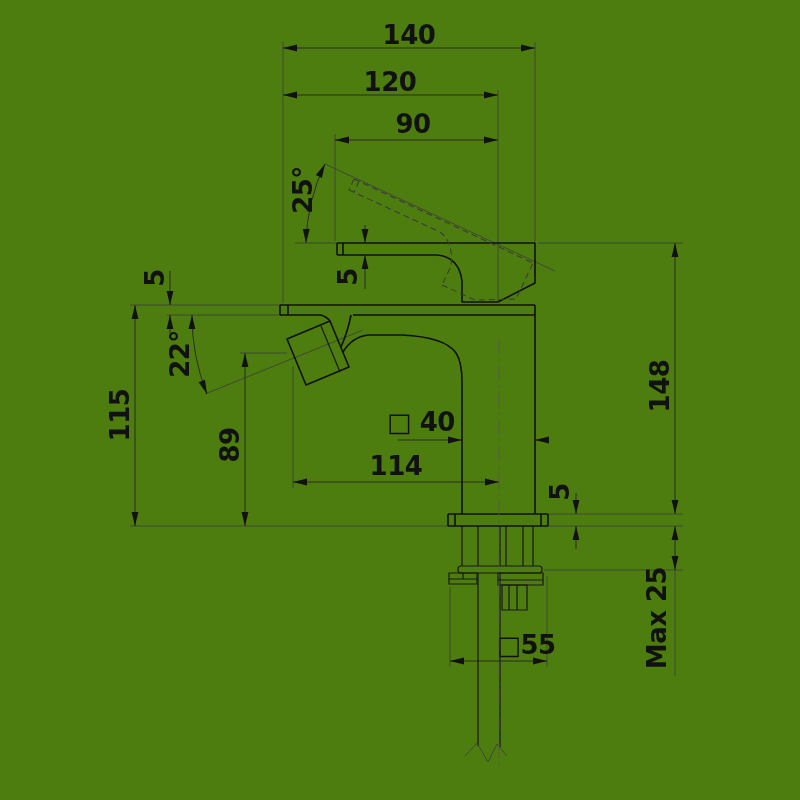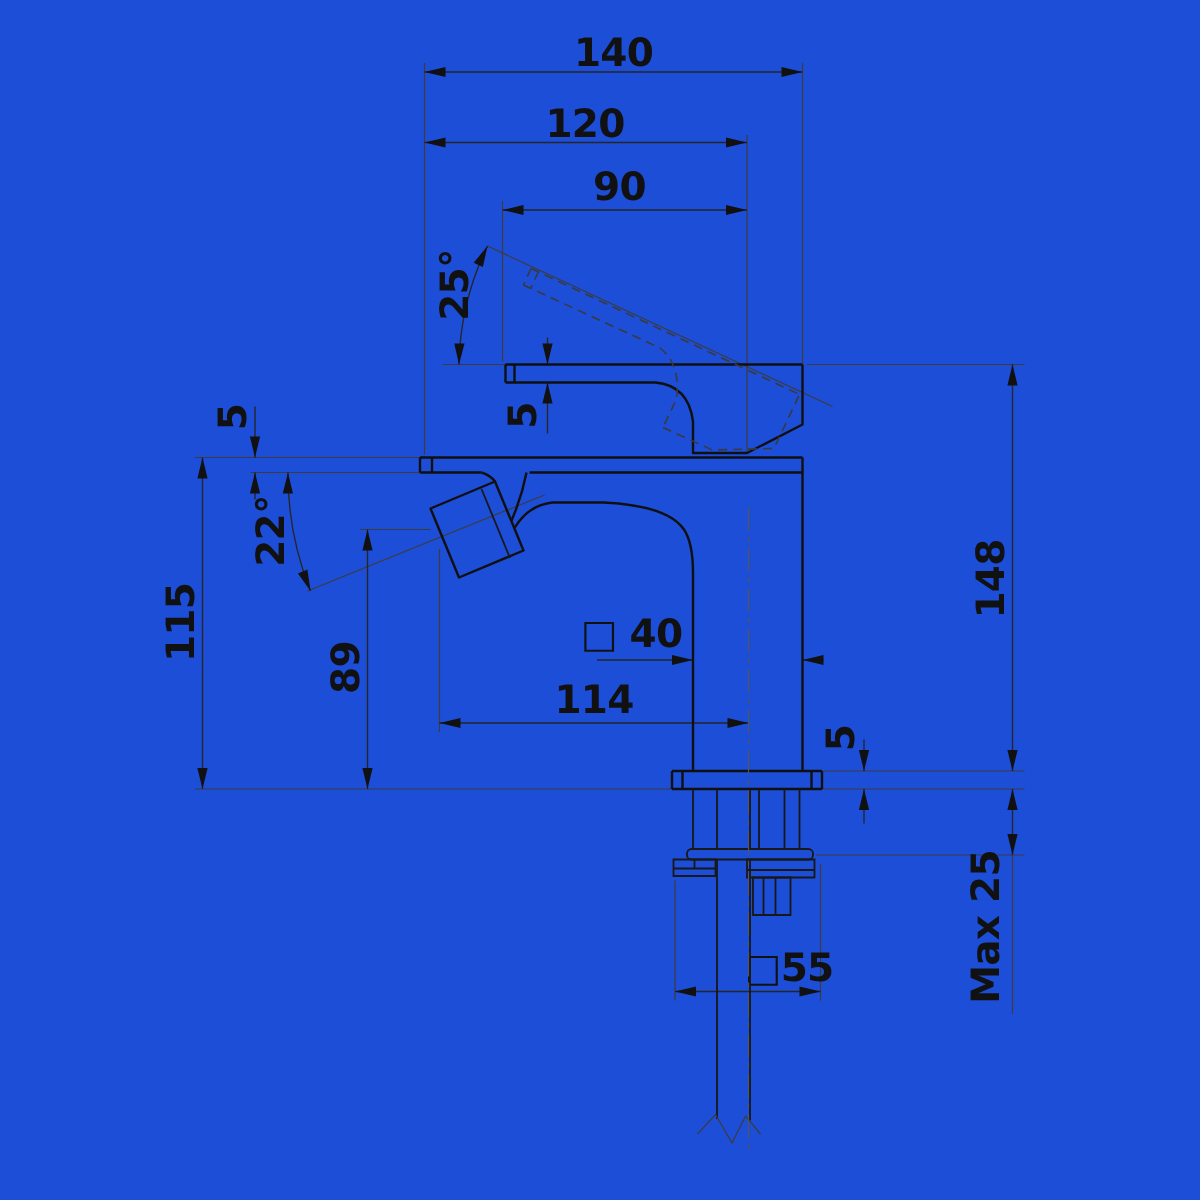--- a/index.html
+++ b/index.html
@@ -1,16 +1,16 @@
 <!DOCTYPE html>
 <html><head>
 <meta charset="utf-8">
 <style>
   html,body{margin:0;padding:0;background:#ffffff;}
-  #stage{width:800px;height:800px;background:#1d4ed8;position:relative;}
+  #stage{width:800px;height:800px;background:#4d7c0f;position:relative;}
   svg{display:block;}
   .s-main{stroke:#101010;stroke-width:1.6;fill:none;stroke-linejoin:round;}
   .s-med{stroke:#181818;stroke-width:1.2;fill:none;}
   .s-thin{stroke:#3c3c3c;stroke-width:0.8;fill:none;}
   .s-dim{stroke:#262626;stroke-width:0.9;fill:none;}
   .s-dash{stroke:#3a3a3a;stroke-width:1.05;fill:none;stroke-dasharray:6 4;stroke-linejoin:round;}
   .s-cl{stroke:#555555;stroke-width:0.8;fill:none;stroke-dasharray:16 4 3 4;}
   text.dim{font-family:"DejaVu Sans","Liberation Sans",sans-serif;font-weight:700;font-size:26px;fill:#111111;letter-spacing:-0.5px;}
 </style>
 </head>

